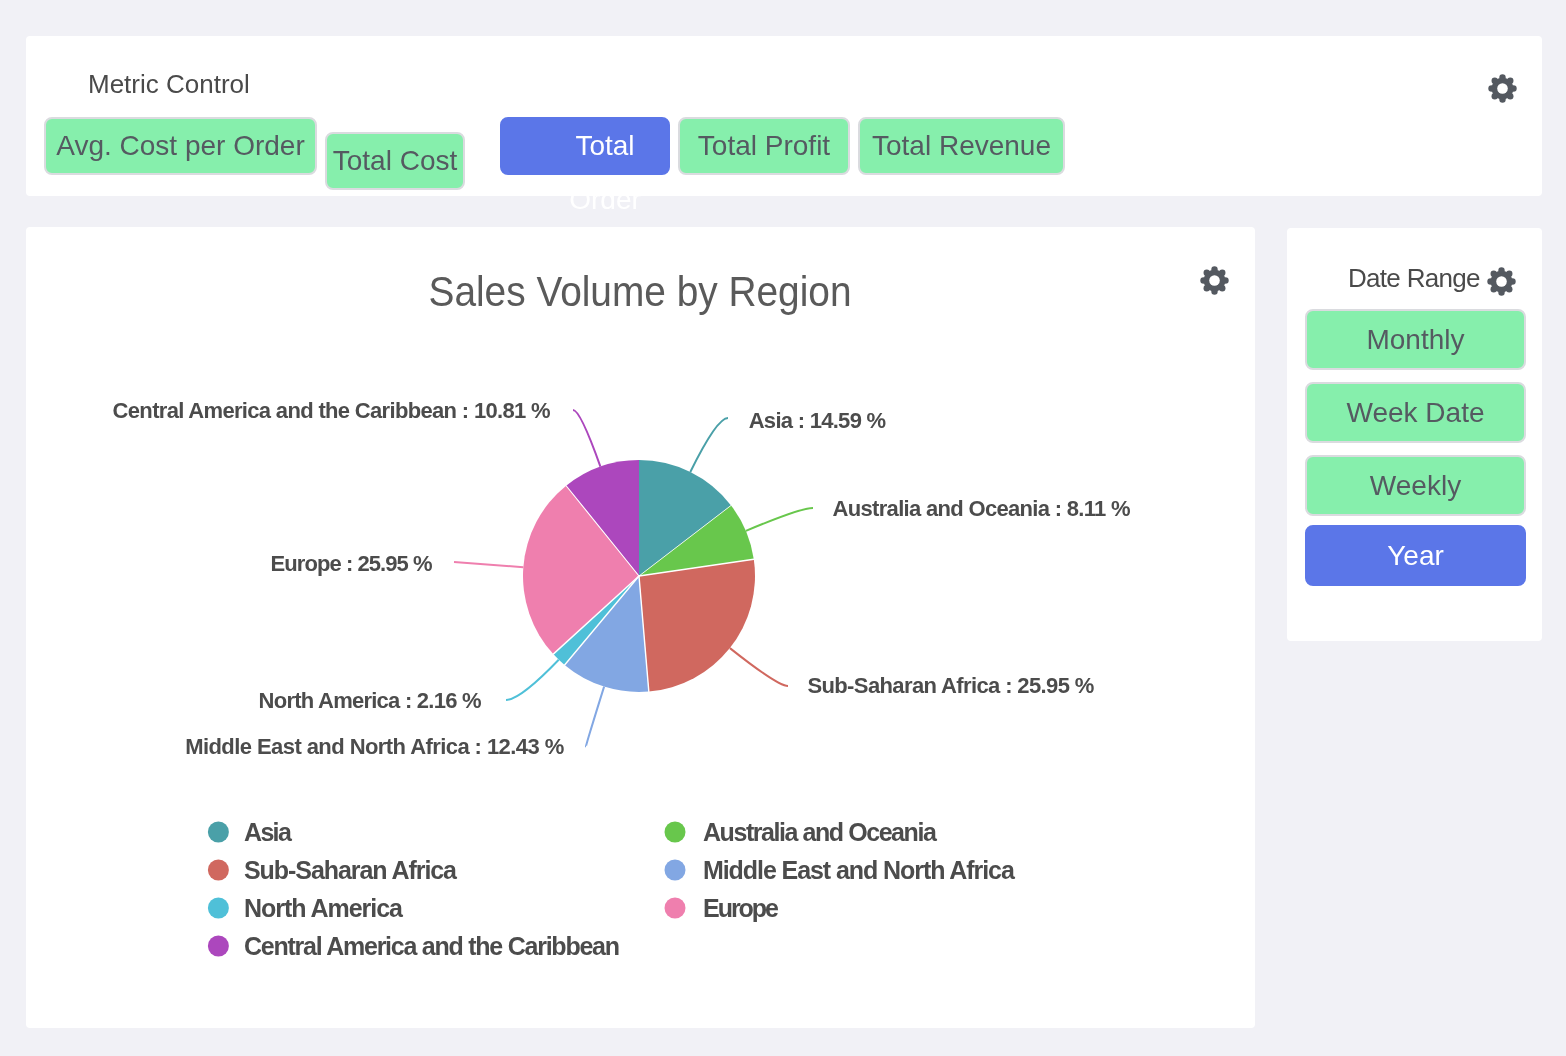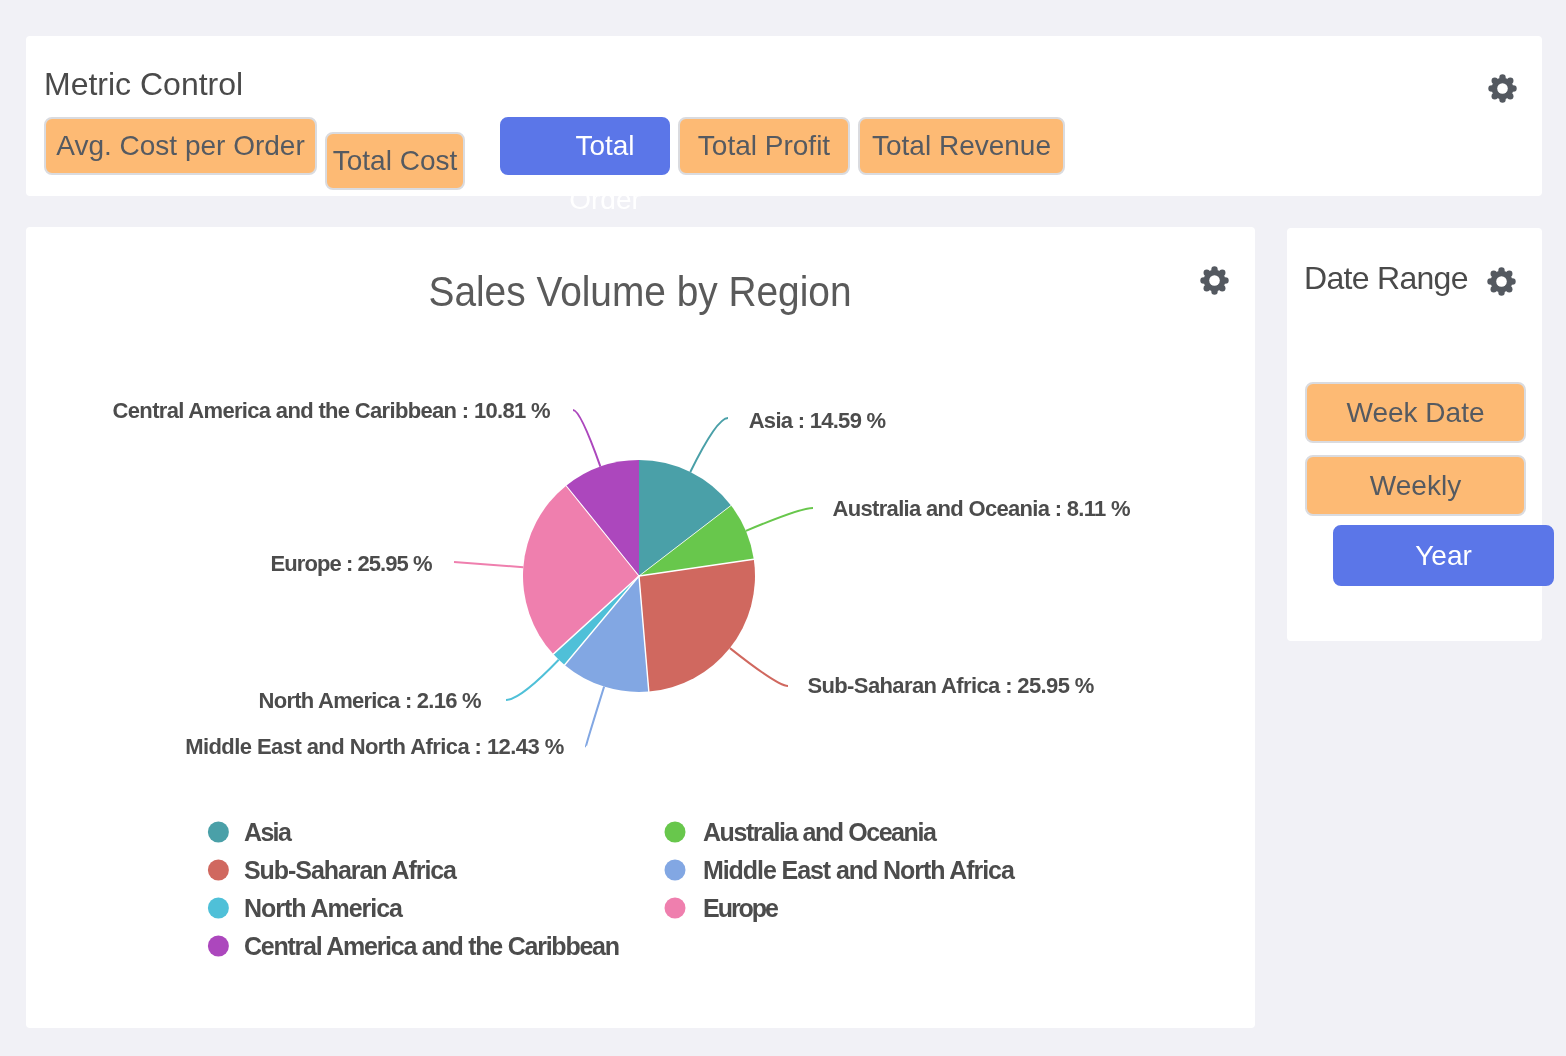--- a/index.html
+++ b/index.html
@@ -1,22 +1,22 @@
 <!DOCTYPE html>
 <html><head>
 <meta charset="utf-8">
 <style>
   * { margin:0; padding:0; box-sizing:border-box; }
   html,body { width:1566px; height:1056px; background:#f1f1f6; font-family:"Liberation Sans", sans-serif; overflow:hidden; }
   .card { position:absolute; background:#fff; border-radius:4px; }
   #topcard { left:26px; top:36px; width:1516px; height:160px; }
   #maincard { left:26px; top:227px; width:1229px; height:801px; }
   #sidecard { left:1287px; top:228px; width:255px; height:413px; }
-  .h-title { position:absolute; color:#4a4a4a; font-size:32px; line-height:29px; }
-  .btn { position:absolute; background:#fdba74; border:2px solid #dadbdf; border-radius:8px; color:#555a61; font-size:28px; text-align:center; }
+  .h-title { position:absolute; color:#4a4a4a; font-size:26px; line-height:29px;margin-left:44px; }
+  .btn { position:absolute; background:#86efac; border:2px solid #dadbdf; border-radius:8px; color:#555a61; font-size:28px; text-align:center; }
   .btn.sel { background:#5b76e8; border-color:#5b76e8; color:#fff; }
   .gear { position:absolute; width:29px; height:29px; }
 </style>
 </head>
 <body>
 
 <svg width="0" height="0" style="position:absolute">
   <defs>
     <g id="gear">
       <circle cx="14.5" cy="14.5" r="10.8" fill="#545960"></circle>
@@ -103,16 +103,17 @@
   <svg class="gear" style="right:26px; top:39px;" viewBox="0 0 29 29">
       <use href="#gear"></use>
     </svg>
 </div>
 
 <div class="card" id="sidecard">
   <div class="h-title" style="left:17px; top:36px; letter-spacing:-0.7px;">Date Range</div>
   <svg class="gear" style="right:26px; top:39px;" viewBox="0 0 29 29">
       <use href="#gear"></use>
     </svg>
+  <div class="btn" style="left:18px; top:81px;  width:221px; height:61px; line-height:57px;">Monthly</div>
   <div class="btn" style="left:18px; top:154px; width:221px; height:61px; line-height:57px;">Week Date</div>
   <div class="btn" style="left:18px; top:227px; width:221px; height:61px; line-height:57px;">Weekly</div>
-  <div class="btn sel" style="left:18px; top:297px; width:221px; height:61px; line-height:57px;margin-left:28px;">Year</div>
+  <div class="btn sel" style="left:18px; top:297px; width:221px; height:61px; line-height:57px;">Year</div>
 </div>
 
 </body></html>

